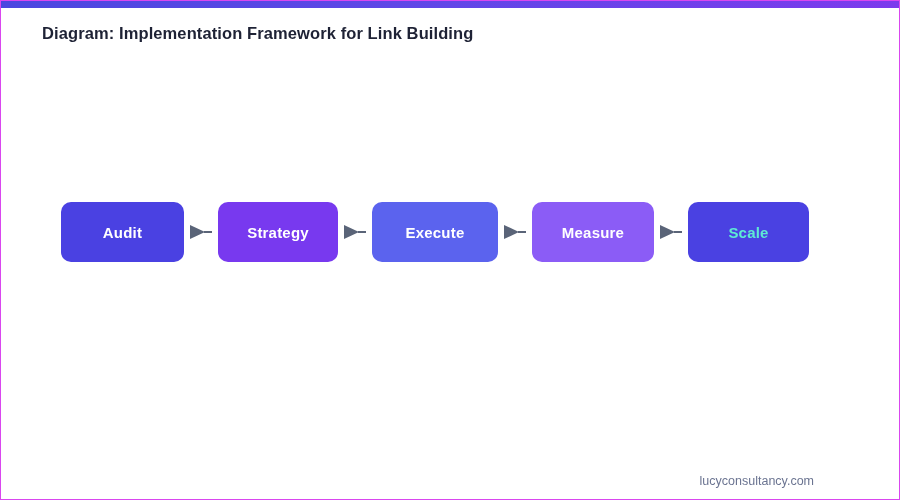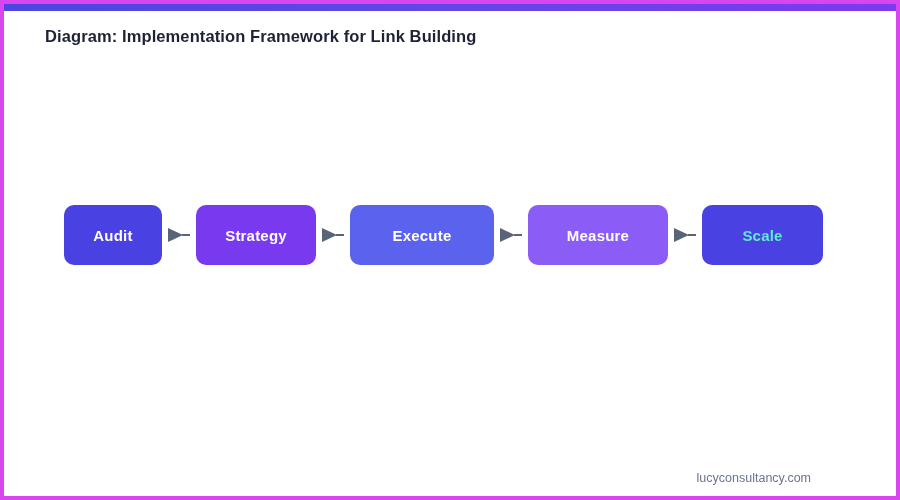--- a/index.html
+++ b/index.html
@@ -13,21 +13,21 @@
     overflow: hidden;
     font-family: "Liberation Sans", sans-serif;
   }
 
   #canvas {
     position: relative;
     width: 900px;
     height: 500px;
     box-sizing: border-box;
     background: #ffffff;
-    border: 4px solid #d946ef;
+    border: 1px solid #d946ef;
     overflow: hidden;
   }
 
   
   #accent-bar {
     position: absolute;
     top: 0;
     left: 0;
     width: 900px;
     height: 7px;
@@ -97,48 +97,48 @@
 </head>
 <body>
 
 <div id="canvas">
 
   <div id="accent-bar" style="background: linear-gradient(90deg, rgb(75, 70, 224) 0%, rgb(98, 70, 232) 50%, rgb(124, 58, 237) 100%);"></div>
 
   <div id="page-title" style="color: rgb(30, 34, 53);">Diagram: Implementation Framework for Link Building</div>
 
   <div id="flow">
-      <div class="flow-node" style="background: rgb(74, 65, 226); width: 98px;">
+      <div class="flow-node" style="background: rgb(74, 65, 226); width: 123px;">
         <span class="flow-node-label" style="color: rgb(255, 255, 255);">Audit</span>
       </div>
       <div class="flow-arrow">
         <svg width="26" height="20" viewBox="0 0 26 20">
           <path d="M2 3 L17 10 L2 17 Z" fill="#5a6478"></path>
           <rect x="16" y="9" width="8" height="2" fill="#5a6478"></rect>
         </svg>
       </div>
       <div class="flow-node" style="background: rgb(120, 57, 239); width: 120px;">
         <span class="flow-node-label" style="color: rgb(255, 255, 255);">Strategy</span>
       </div>
       <div class="flow-arrow">
         <svg width="26" height="20" viewBox="0 0 26 20">
           <path d="M2 3 L17 10 L2 17 Z" fill="#5a6478"></path>
           <rect x="16" y="9" width="8" height="2" fill="#5a6478"></rect>
         </svg>
       </div>
-      <div class="flow-node" style="background: rgb(91, 99, 238); width: 144px;">
+      <div class="flow-node" style="background: rgb(91, 99, 238); width: 126px;">
         <span class="flow-node-label" style="color: rgb(255, 255, 255);">Execute</span>
       </div>
       <div class="flow-arrow">
         <svg width="26" height="20" viewBox="0 0 26 20">
           <path d="M2 3 L17 10 L2 17 Z" fill="#5a6478"></path>
           <rect x="16" y="9" width="8" height="2" fill="#5a6478"></rect>
         </svg>
       </div>
-      <div class="flow-node" style="background: rgb(139, 92, 246); width: 140px;">
+      <div class="flow-node" style="background: rgb(139, 92, 246); width: 122px;">
         <span class="flow-node-label" style="color: rgb(255, 255, 255);">Measure</span>
       </div>
       <div class="flow-arrow">
         <svg width="26" height="20" viewBox="0 0 26 20">
           <path d="M2 3 L17 10 L2 17 Z" fill="#5a6478"></path>
           <rect x="16" y="9" width="8" height="2" fill="#5a6478"></rect>
         </svg>
       </div>
       <div class="flow-node" style="background: rgb(74, 65, 226); width: 121px;">
         <span class="flow-node-label" style="color: #5eead4;">Scale</span>

